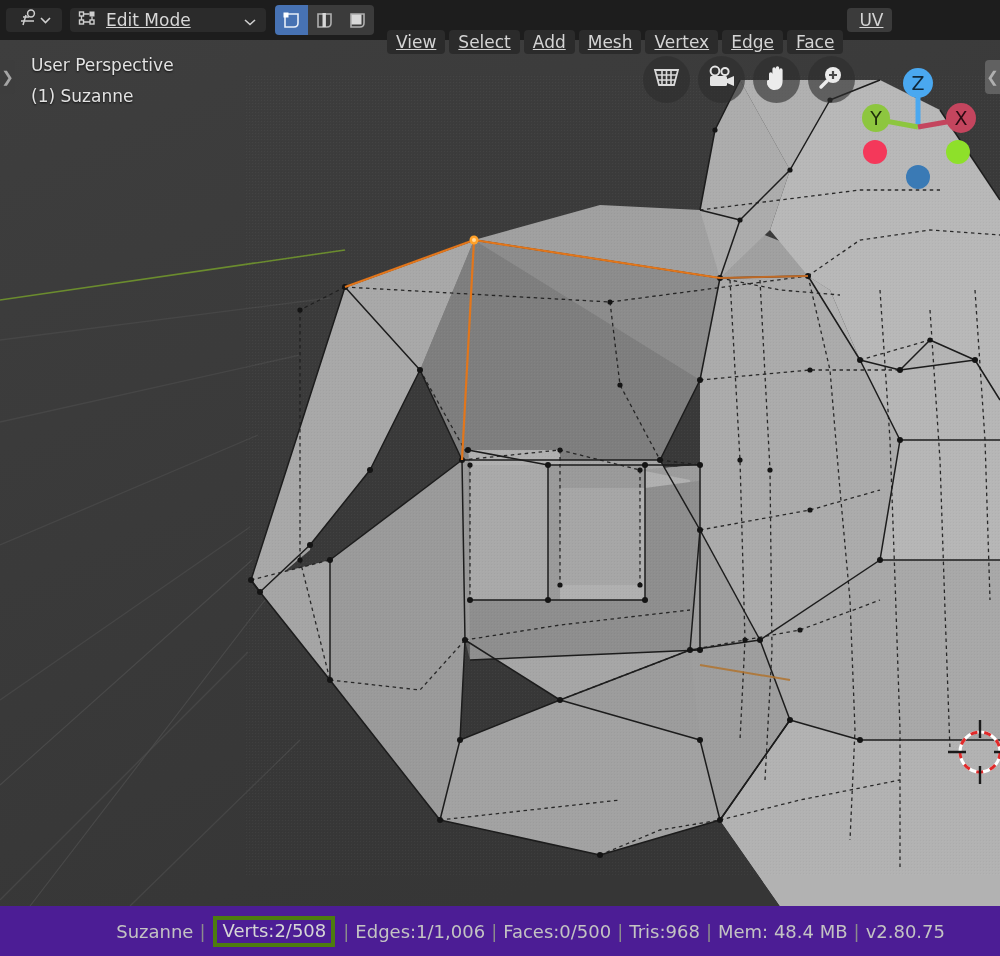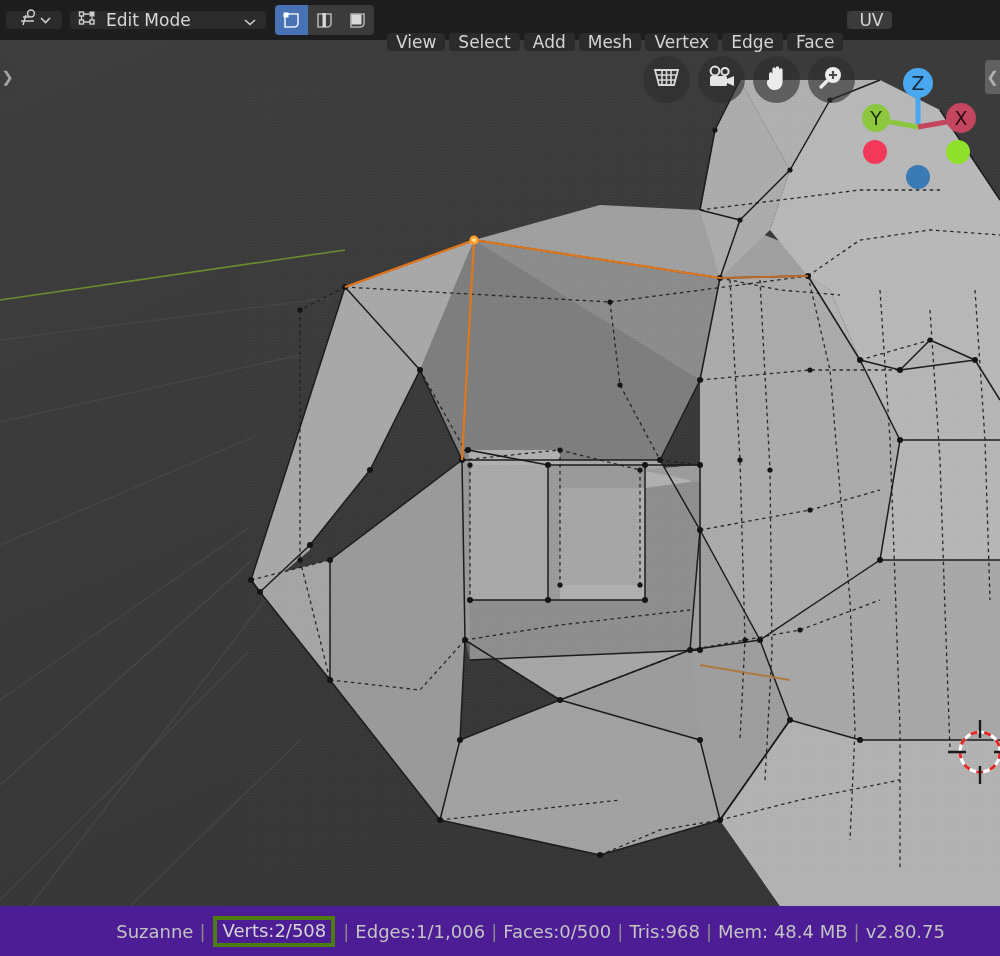--- a/index.html
+++ b/index.html
@@ -13,24 +13,24 @@
 
   
   #header {
     position: absolute; left: 0; top: 0; width: 1000px; height: 40px;
     background: #1d1d1d;
     display: flex; align-items: center; gap: 0px;
     padding-left: 6px;
     z-index: 40;
   }
   .hbtn {
-    background: #2b2b2b; border-radius: 4px; height: 18px;
+    background: #2b2b2b; border-radius: 4px; height: 24px;
     display: flex; align-items: center; justify-content: center;
     color: #d4d4d4; font-size: 17px; cursor: default;
-    padding: 0 9px; white-space: nowrap;
+    padding: 0 9px; white-space: nowrap; text-decoration: underline;
   }
   #editor-type-btn { width: 56px; margin-right: 8px; gap: 2px; }
   #mode-select {
     width: 196px; margin-right: 9px; justify-content: flex-start;
     padding: 0 8px; gap: 9px; position: relative;
   }
   #mode-label { font-size: 17px; color: #d8d8d8; }
   #mode-chevron { position: absolute; right: 10px; top: 50%; transform: translateY(-50%); }
   .selmode-group { display: flex; margin-right: 13px; border-radius: 4px; overflow: hidden; }
   .selmode {
@@ -375,20 +375,24 @@
         <circle cx="474" cy="200" r="2" fill="#ffd79a"></circle>
       </g>
 
       <g>
         <circle cx="980" cy="712" r="20" fill="none" stroke="#ffffff" stroke-width="3"></circle>
         <circle cx="980" cy="712" r="20" fill="none" stroke="#e02a2a" stroke-width="3" stroke-dasharray="7 7"></circle>
         <path d="M980 680 V698 M980 726 V744 M948 712 H966 M994 712 H1000" stroke="#1a1a1a" stroke-width="2.4" fill="none"></path>
       </g>
     </svg>
 
+    <div id="vp-text">
+      <div>User Perspective</div>
+      <div>(1) Suzanne</div>
+    </div>
 
     <div class="region-arrow" id="left-arrow">❯</div>
     <div class="region-arrow" id="right-arrow">❮</div>
 
     <div id="nav-buttons">
       <div class="navbtn">
         <span>
           <svg width="27" height="27" viewBox="0 0 27 27">
             <path d="M6 21 L2 6 H25 L21 21 Z" fill="none" stroke="#d9d9d9" stroke-width="1.8"></path>
             <path d="M3.2 11 H23.8 M4.3 16 H22.7" stroke="#d9d9d9" stroke-width="1.6"></path>

